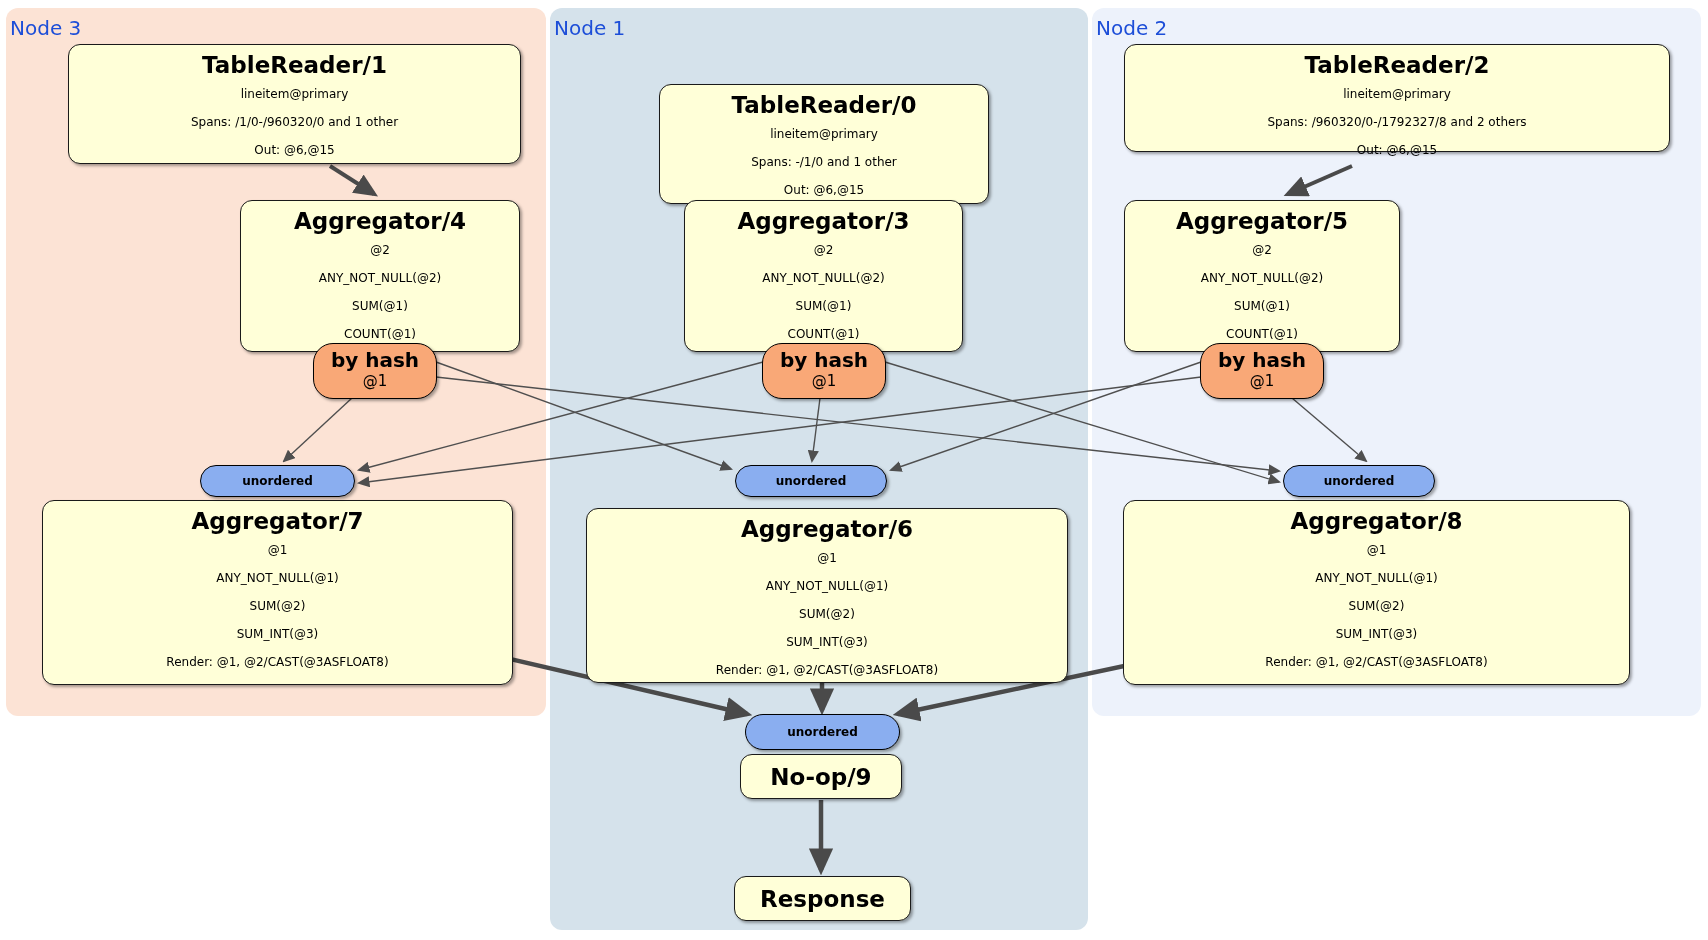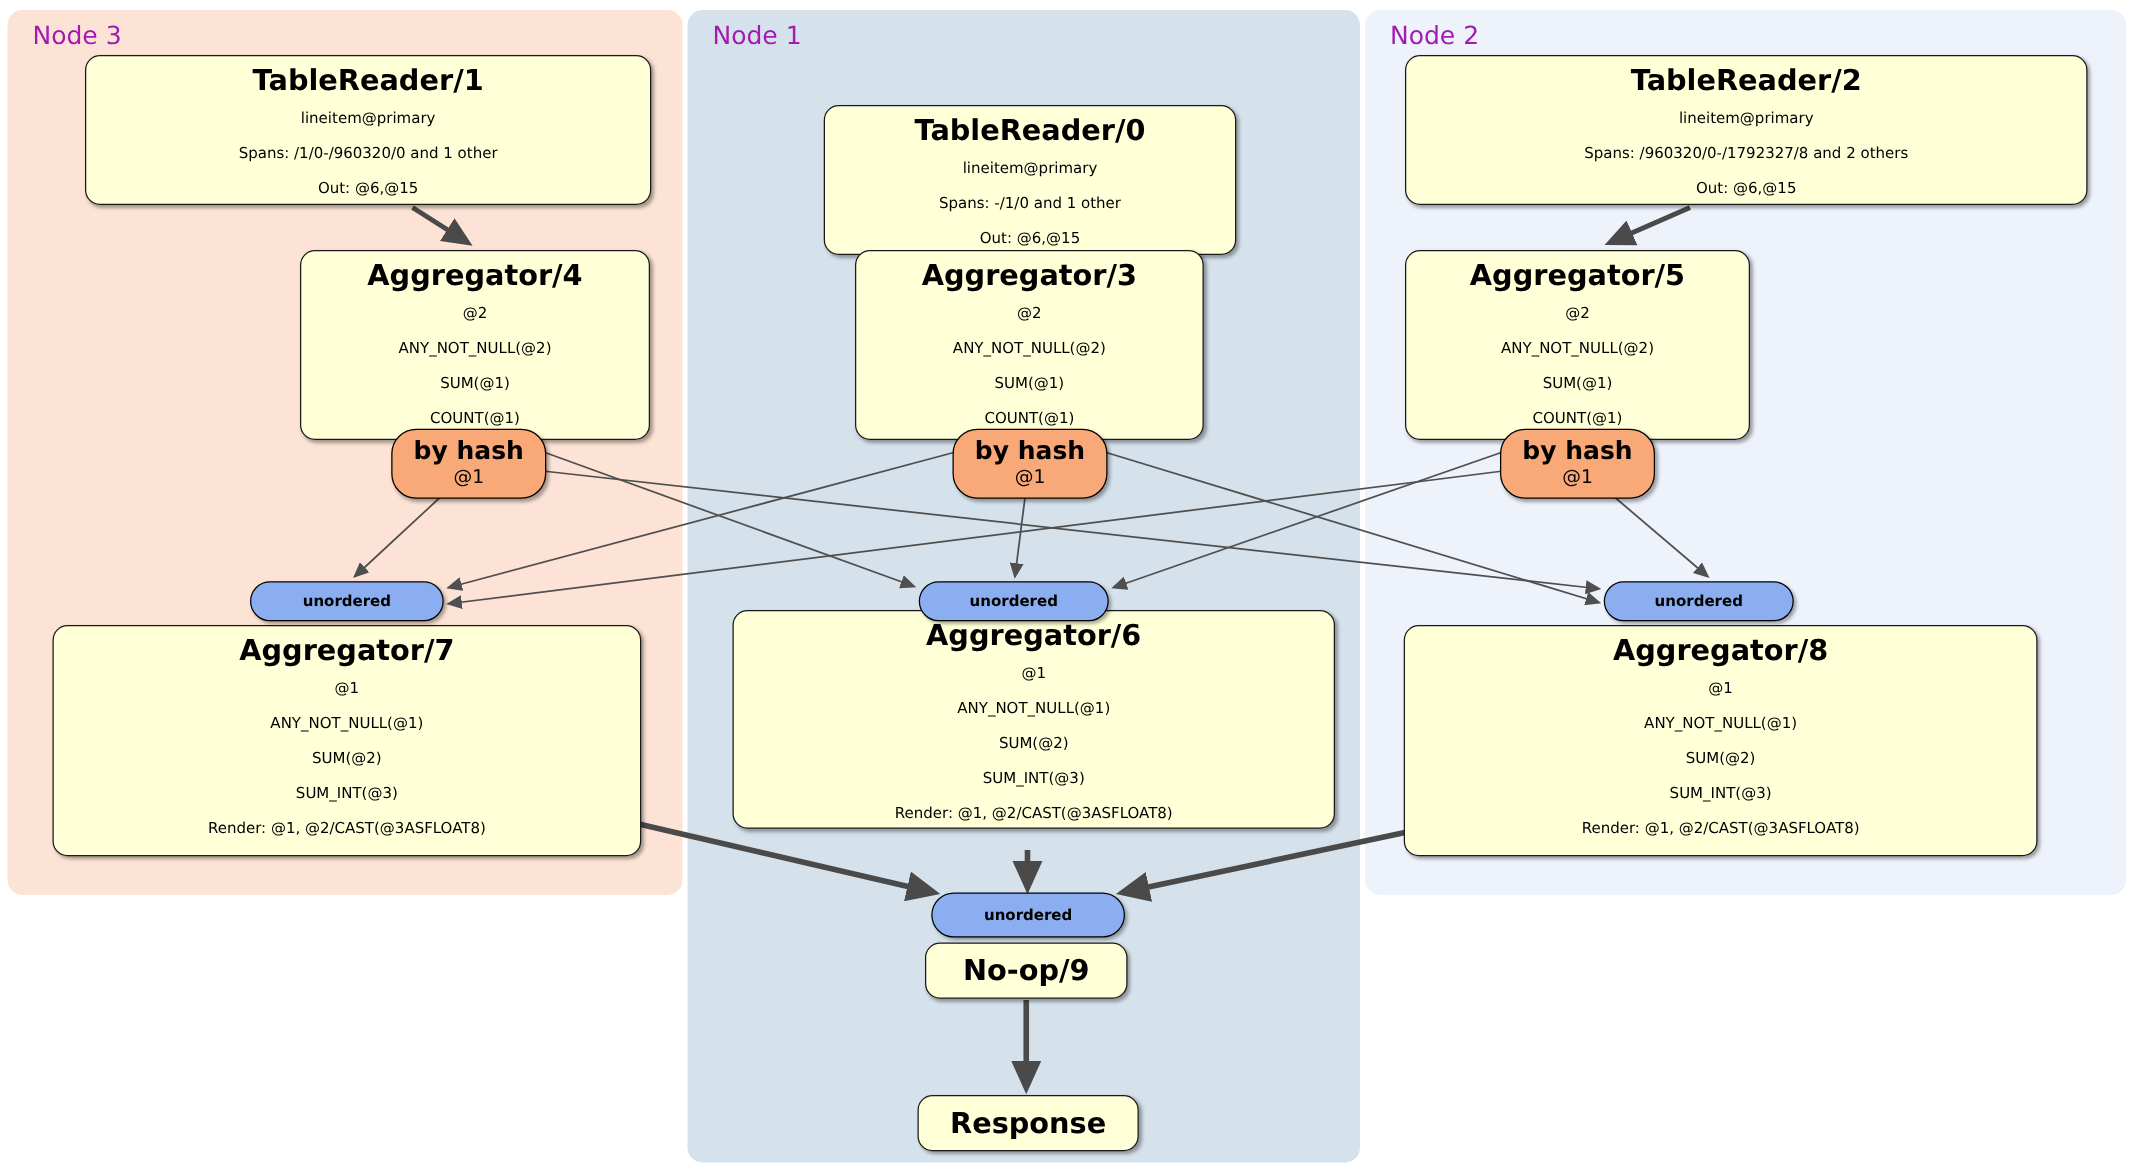--- a/index.html
+++ b/index.html
@@ -2,21 +2,21 @@
 <html style="--node3-bg: #fce3d5; --node1-bg: #d5e2eb; --node2-bg: #edf2fb; --box-fill: #ffffd8; --box-border: #1a1a1a; --hash-fill: #f9a877; --unordered-fill: #8aaef0; --edge-thin: #4f4f4f; --edge-thick: #4a4a4a;"><head>
 <meta charset="utf-8">
 <style>
   html,body{margin:0;padding:0;background:#ffffff;}
   .canvas{
     position:relative;width:1708px;height:940px;overflow:hidden;
     font-family:"DejaVu Sans","Liberation Sans",sans-serif;color:#000;
     background:#ffffff;
   }
   .region{position:absolute;border-radius:12px;}
-  .region-label{position:absolute;left:20px;top:8px;font-size:20px;color:#a21caf;}
+  .region-label{position:absolute;left:4px;top:8px;font-size:20px;color:#1d4ed8;}
   #region-node3{left:6px;top:8px;width:540px;height:708px;background:var(--node3-bg);}
   #region-node1{left:550px;top:8px;width:538px;height:922px;background:var(--node1-bg);}
   #region-node2{left:1092px;top:8px;width:609px;height:708px;background:var(--node2-bg);}
   .edge-layer{position:absolute;left:0;top:0;width:1708px;height:940px;z-index:2;pointer-events:none;}
   .pbox{
     position:absolute;z-index:3;background:var(--box-fill);
     border:1.5px solid var(--box-border);border-radius:12px;
     box-shadow:2px 2px 3px rgba(0,0,0,0.35);
     text-align:center;padding-top:5px;box-sizing:border-box;
   }
@@ -93,21 +93,21 @@
     <div class="pline">Out: @6,@15</div>
   </div>
 
   <div class="pbox" style="left:659px;top:44px;width:330px;height:120px;margin-top:40px;">
     <div class="ptitle">TableReader/0</div>
     <div class="pline">lineitem@primary</div>
     <div class="pline">Spans: -/1/0 and 1 other</div>
     <div class="pline">Out: @6,@15</div>
   </div>
 
-  <div class="pbox" style="left:1124px;top:44px;width:546px;height:120px;">
+  <div class="pbox" style="left:1124px;top:44px;width:546px;height:108px;">
     <div class="ptitle">TableReader/2</div>
     <div class="pline">lineitem@primary</div>
     <div class="pline">Spans: /960320/0-/1792327/8 and 2 others</div>
     <div class="pline">Out: @6,@15</div>
   </div>
 
   <div class="pbox" style="left:240px;top:200px;width:280px;height:152px;">
     <div class="ptitle">Aggregator/4</div>
     <div class="pline">@2</div>
     <div class="pline">ANY_NOT_NULL(@2)</div>
@@ -133,21 +133,21 @@
 
   <div class="pbox" style="left:42px;top:500px;width:471px;height:185px;">
     <div class="ptitle">Aggregator/7</div>
     <div class="pline">@1</div>
     <div class="pline">ANY_NOT_NULL(@1)</div>
     <div class="pline">SUM(@2)</div>
     <div class="pline">SUM_INT(@3)</div>
     <div class="pline">Render: @1, @2/CAST(@3ASFLOAT8)</div>
   </div>
 
-  <div class="pbox" style="left:586px;top:488px;width:482px;height:175px;">
+  <div class="pbox" style="left:586px;top:508px;width:482px;height:175px;">
     <div class="ptitle">Aggregator/6</div>
     <div class="pline">@1</div>
     <div class="pline">ANY_NOT_NULL(@1)</div>
     <div class="pline">SUM(@2)</div>
     <div class="pline">SUM_INT(@3)</div>
     <div class="pline">Render: @1, @2/CAST(@3ASFLOAT8)</div>
   </div>
 
   <div class="pbox" style="left:1123px;top:500px;width:507px;height:185px;">
     <div class="ptitle">Aggregator/8</div>

